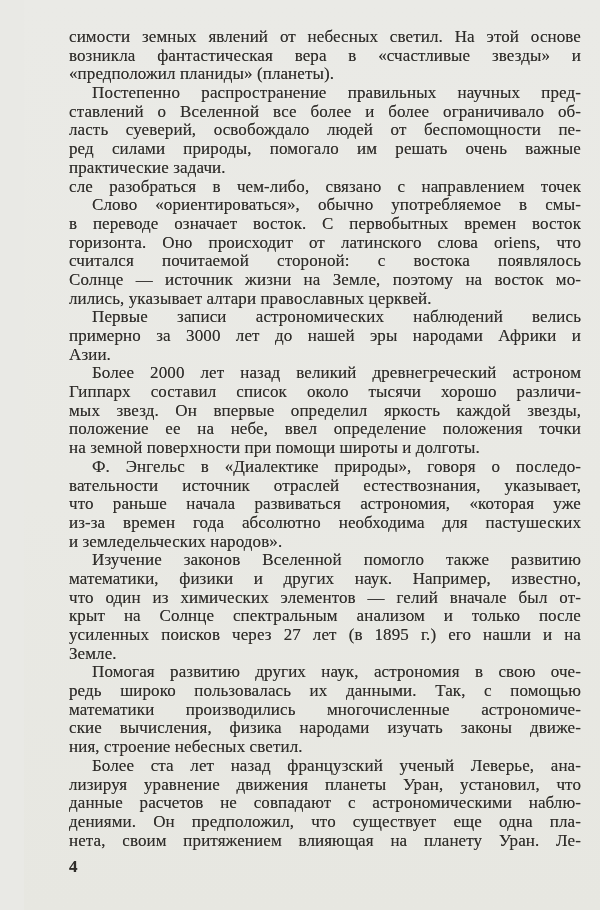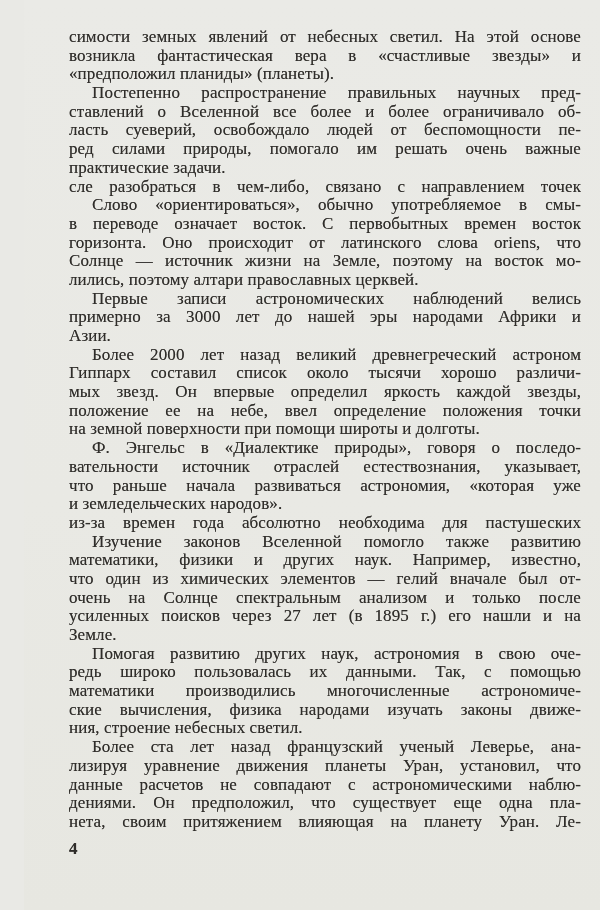--- a/index.html
+++ b/index.html
@@ -62,47 +62,48 @@
         <div class="line">ставлений о Вселенной все более и более ограничивало об-</div>
         <div class="line">ласть суеверий, освобождало людей от беспомощности пе-</div>
         <div class="line">ред силами природы, помогало им решать очень важные</div>
         <div class="line last-left">практические задачи.</div>
       </div>
       <div class="paragraph">
         <div class="line">сле разобраться в чем-либо, связано с направлением точек</div>
         <div class="line indent">Слово «ориентироваться», обычно употребляемое в смы-</div>
         <div class="line">в переводе означает восток. С первобытных времен восток</div>
         <div class="line">горизонта. Оно происходит от латинского слова oriens, что</div>
+        <div class="line">считался почитаемой стороной: с востока появлялось</div>
         <div class="line">Солнце — источник жизни на Земле, поэтому на восток мо-</div>
-        <div class="line last-left">лились, поэтому алтари православных церквей.</div>
+        <div class="line last-left">лились, указывает алтари православных церквей.</div>
       </div>
       <div class="paragraph">
         <div class="line indent">Первые записи астрономических наблюдений велись</div>
         <div class="line">примерно за 3000 лет до нашей эры народами Африки и</div>
         <div class="line last-left">Азии.</div>
       </div>
       <div class="paragraph">
         <div class="line indent">Более 2000 лет назад великий древнегреческий астроном</div>
         <div class="line">Гиппарх составил список около тысячи хорошо различи-</div>
         <div class="line">мых звезд. Он впервые определил яркость каждой звезды,</div>
         <div class="line">положение ее на небе, ввел определение положения точки</div>
         <div class="line last-left">на земной поверхности при помощи широты и долготы.</div>
       </div>
       <div class="paragraph">
         <div class="line indent">Ф. Энгельс в «Диалектике природы», говоря о последо-</div>
         <div class="line">вательности источник отраслей естествознания, указывает,</div>
         <div class="line">что раньше начала развиваться астрономия, «которая уже</div>
+        <div class="line">из-за времен года абсолютно необходима для пастушеских</div>
         <div class="line last-left">и земледельческих народов».</div>
-        <div class="line">из-за времен года абсолютно необходима для пастушеских</div>
       </div>
       <div class="paragraph">
         <div class="line indent">Изучение законов Вселенной помогло также развитию</div>
         <div class="line">математики, физики и других наук. Например, известно,</div>
         <div class="line">что один из химических элементов — гелий вначале был от-</div>
-        <div class="line">очень на Солнце спектральным анализом и только после</div>
+        <div class="line">крыт на Солнце спектральным анализом и только после</div>
         <div class="line">усиленных поисков через 27 лет (в 1895 г.) его нашли и на</div>
         <div class="line last-left">Земле.</div>
       </div>
       <div class="paragraph">
         <div class="line indent">Помогая развитию других наук, астрономия в свою оче-</div>
         <div class="line">редь широко пользовалась их данными. Так, с помощью</div>
         <div class="line">математики производились многочисленные астрономиче-</div>
         <div class="line">ские вычисления, физика народами изучать законы движе-</div>
         <div class="line last-left">ния, строение небесных светил.</div>
       </div>

